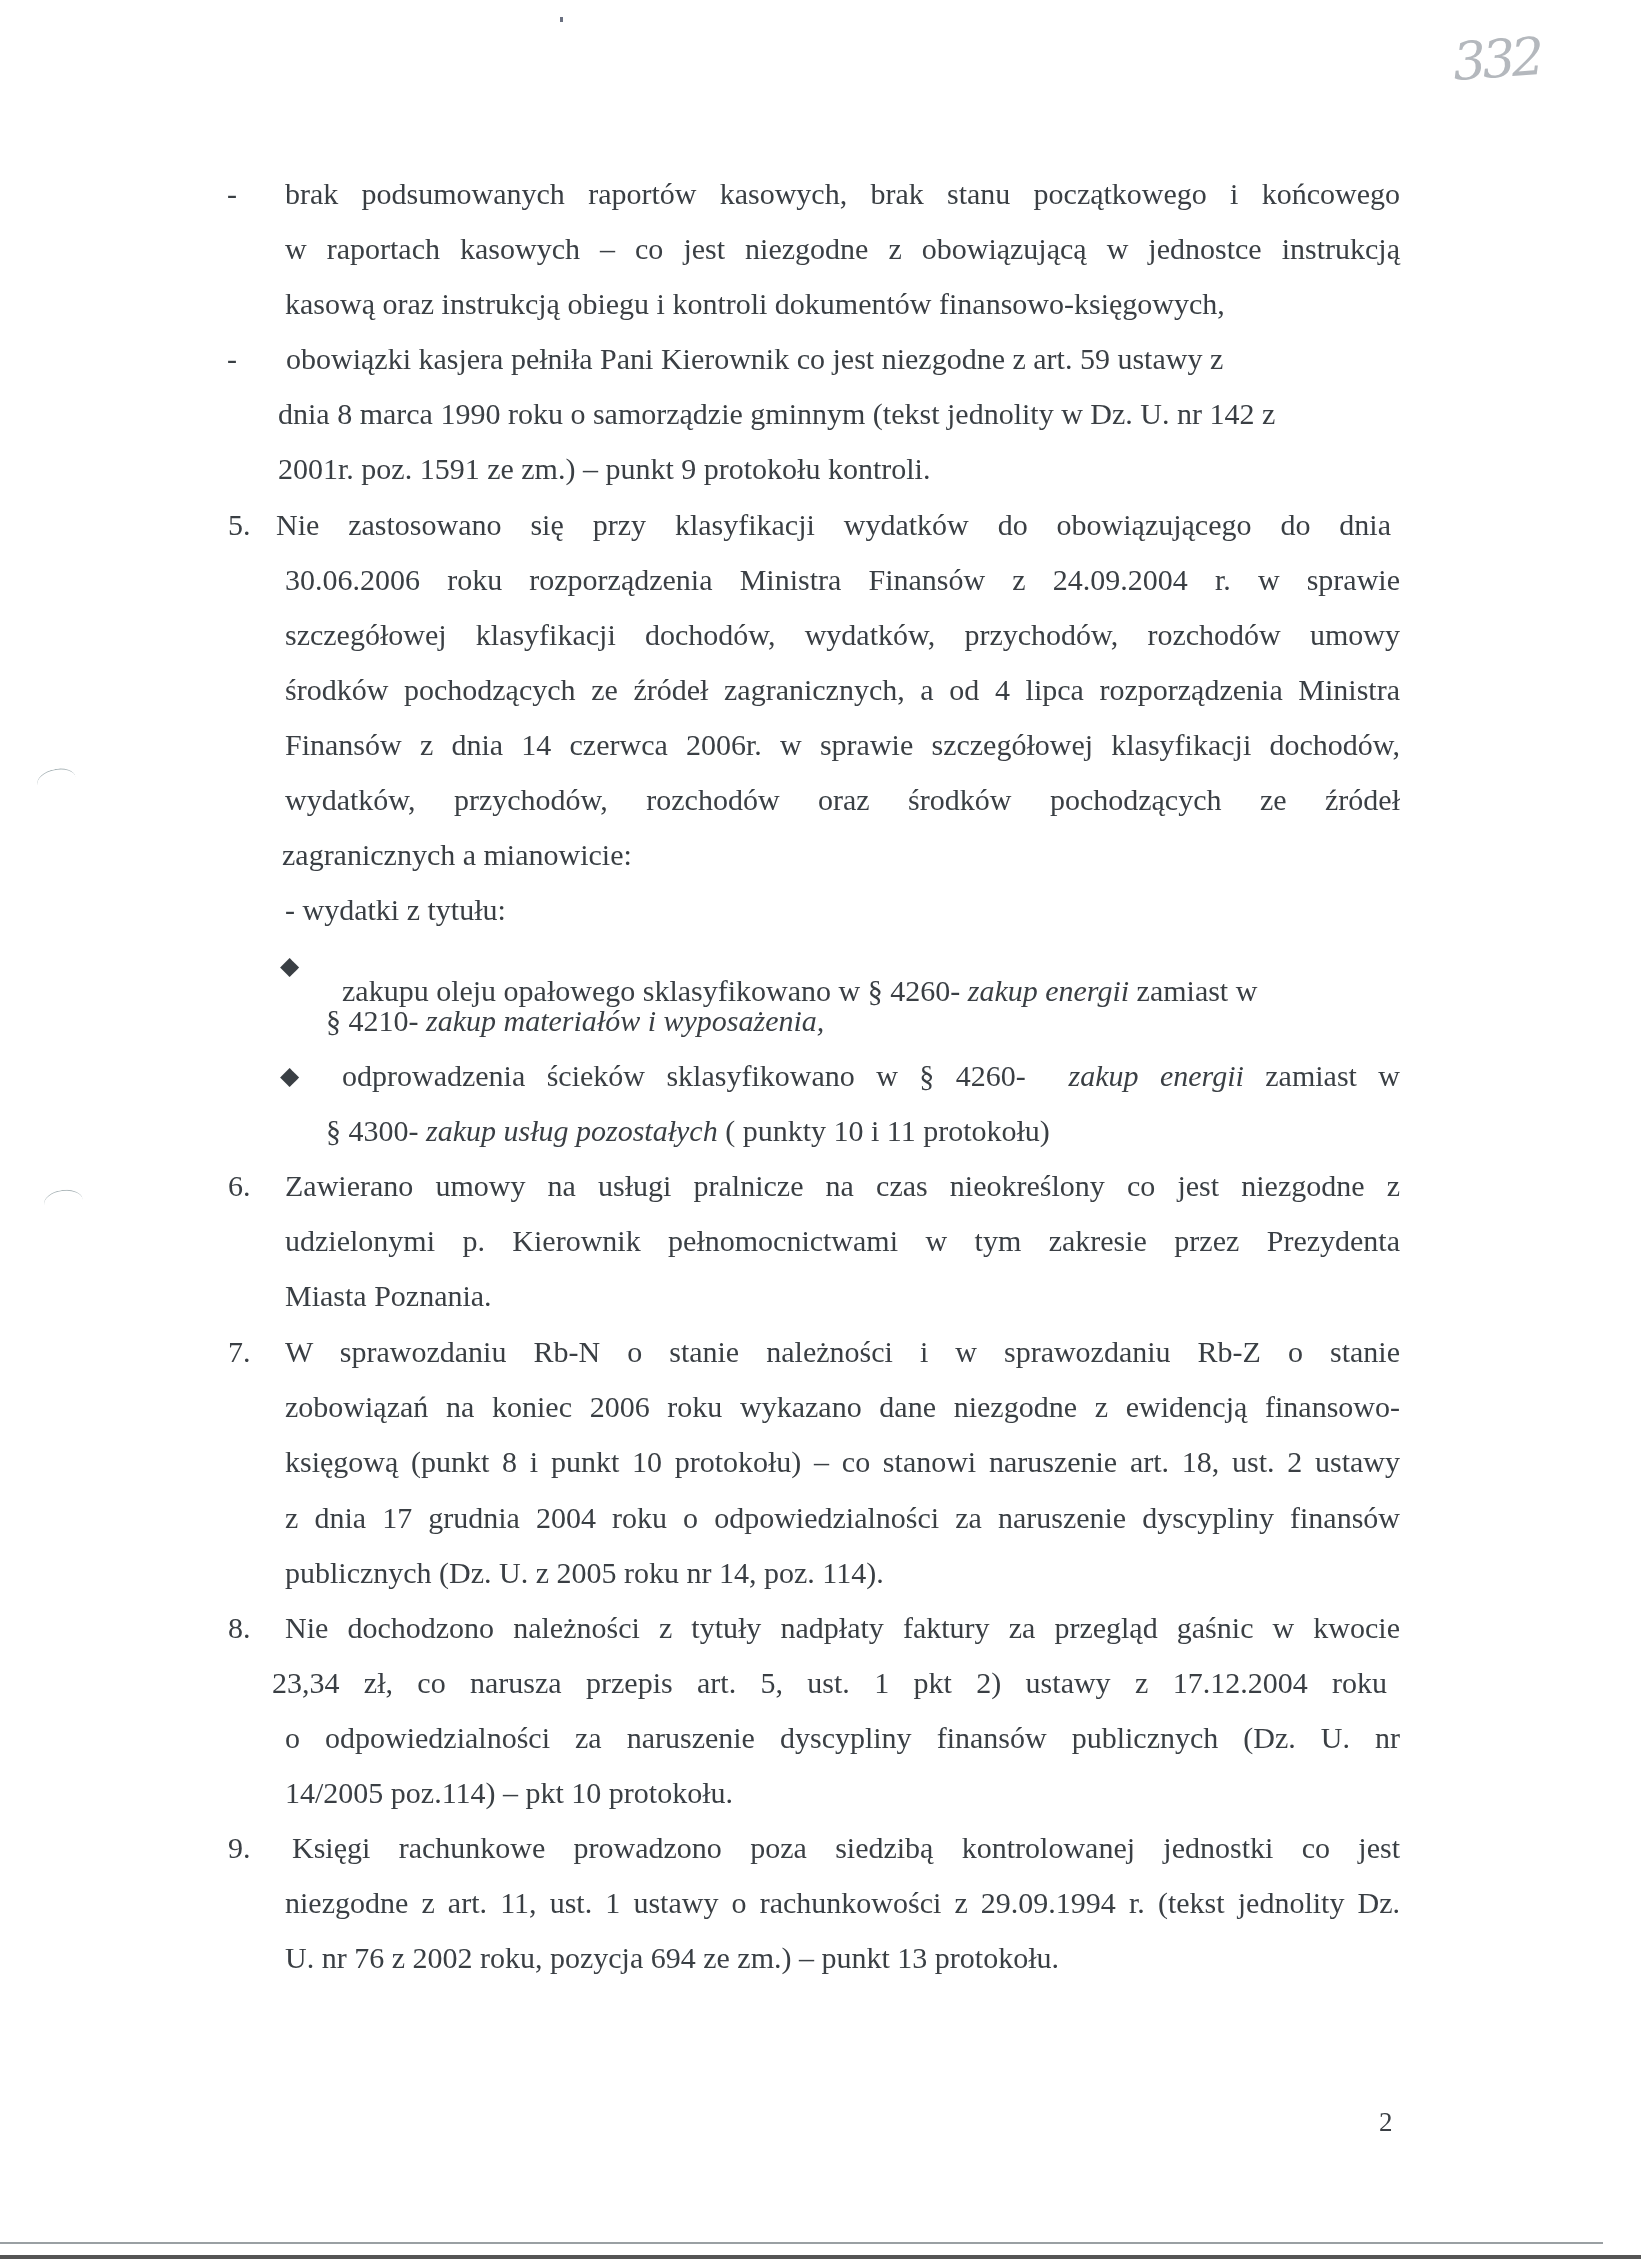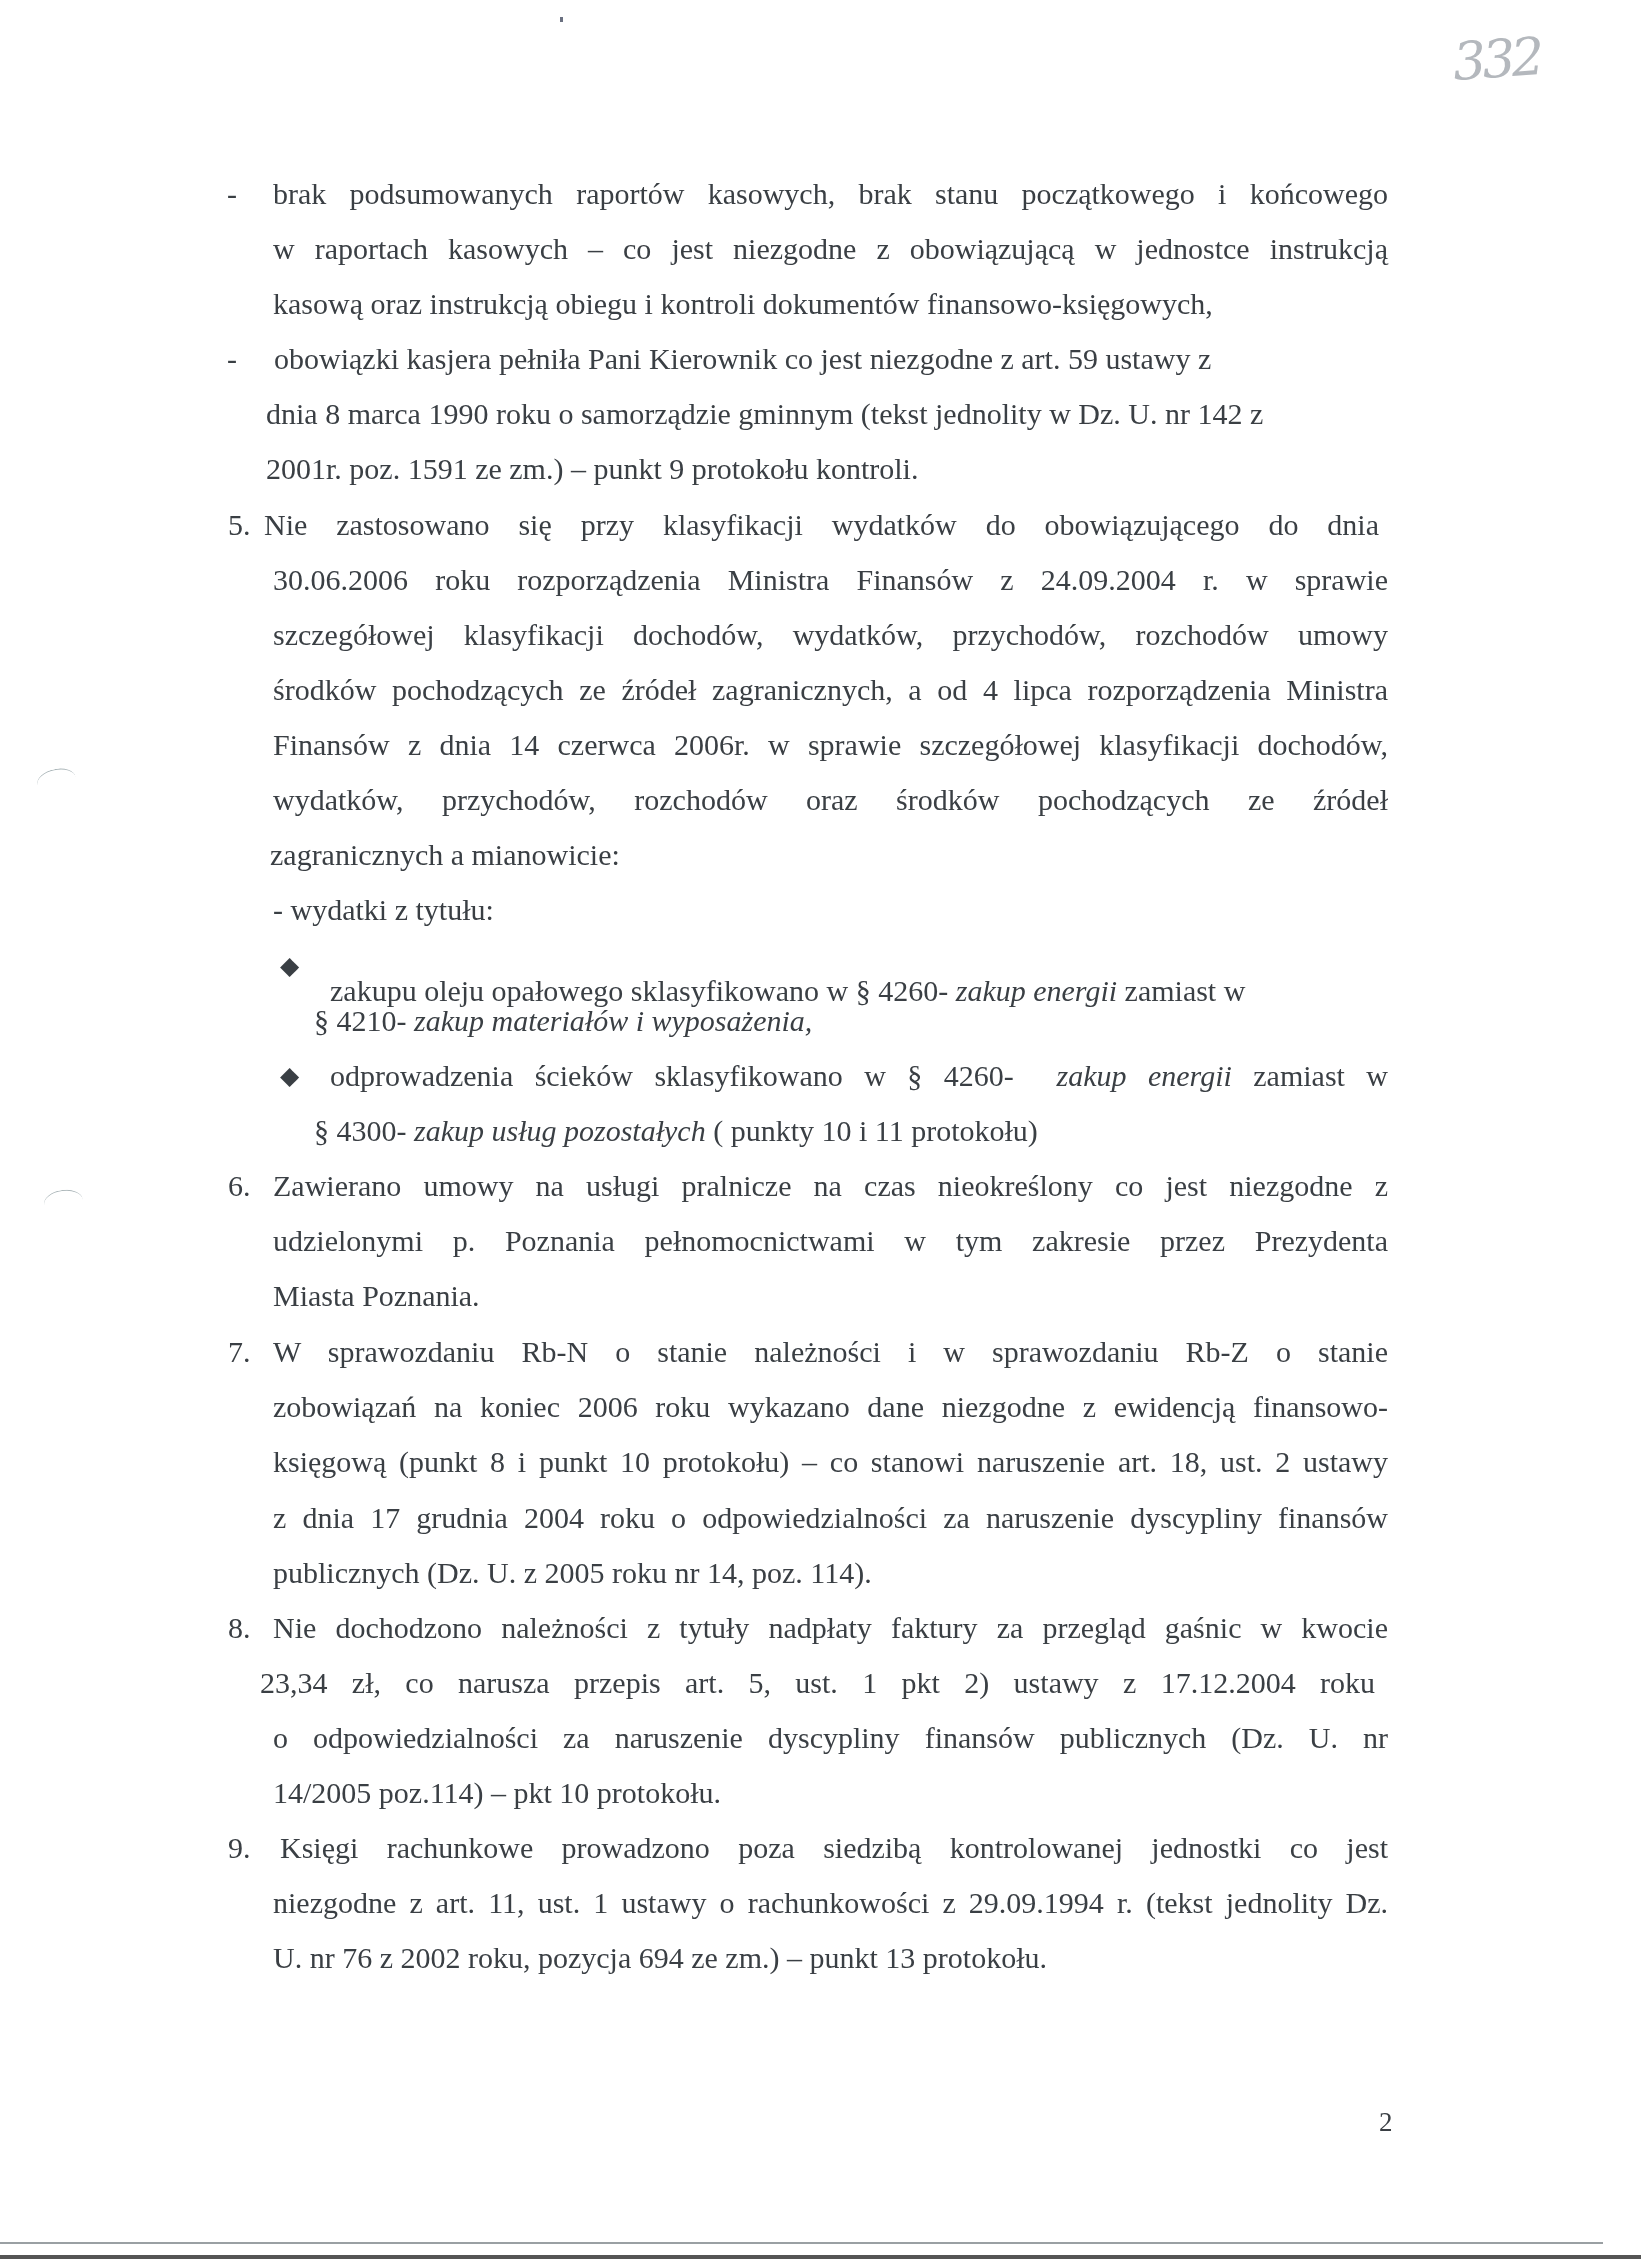--- a/index.html
+++ b/index.html
@@ -9,21 +9,21 @@
     font-family: "Liberation Serif", "DejaVu Serif", serif;
     color: #3a3f44;
   }
   .page-number-handwritten {
     position: absolute; left: 1453px; top: 29px;
     font-family: "DejaVu Serif", serif; font-style: italic;
     font-size: 52px; color: #b4b8bd; letter-spacing: -3.9px;
     transform: rotate(-4deg);
   }
   .line {
-    position: absolute; font-size: 30px; line-height: 39px; white-space: nowrap;
+    position: absolute; font-size: 30px; line-height: 39px; white-space: nowrap; margin-left: 12px;
   }
   .j { text-align: justify; text-align-last: justify; white-space: normal; }
   .marker { position: absolute; font-size: 30px; line-height: 39px; }
   .diamond { position: absolute; font-size: 25px; line-height: 39px; }
   i { font-style: italic; }
   .page-footer-number { position: absolute; left: 1379px; top: 2107px; font-size: 27px; }
   .margin-mark {
     position: absolute; width: 39px; height: 23px;
     border-top: 1.9px solid #a9b4b7; border-radius: 50% 50% 0 0;
   }
@@ -60,21 +60,21 @@
 <span class="diamond" style="left:280px;top:946px;">◆</span>
 <div class="line" style="left:330px;top:971px;"><span>zakupu oleju opałowego sklasyfikowano w § 4260-</span> <i>zakup energii</i> <span>zamiast w</span></div>
 <div class="line" style="left:314px;top:1001px;"><span>§ 4210-</span> <i>zakup materiałów i wyposażenia,</i><span></span></div>
 
 <span class="diamond" style="left:280px;top:1056px;">◆</span>
 <div class="line j" style="left:330px;top:1056px;width:1058px;"><span>odprowadzenia ścieków sklasyfikowano w § 4260-</span> &nbsp;<i>zakup energii</i> <span>zamiast w</span></div>
 <div class="line" style="left:314px;top:1111px;font-family:Liberation Serif, serif;"><span>§ 4300-</span> <i>zakup usług pozostałych</i> <span>( punkty 10 i 11 protokołu)</span></div>
 
 <span class="marker" style="left:228px;top:1166px;">6.</span>
 <div class="line j" style="left:273px;top:1166px;width:1115px;">Zawierano umowy na usługi pralnicze  na czas nieokreślony co jest niezgodne z</div>
-<div class="line j" style="left:273px;top:1221px;width:1115px;">udzielonymi p. Poznania pełnomocnictwami w tym zakresie przez Prezydenta</div>
+<div class="line j" style="left:273px;top:1221px;width:1115px;">udzielonymi p. Kierownik pełnomocnictwami w tym zakresie przez Prezydenta</div>
 <div class="line" style="left:273px;top:1276px;">Miasta Poznania.</div>
 
 <span class="marker" style="left:228px;top:1332px;">7.</span>
 <div class="line j" style="left:273px;top:1332px;width:1115px;">W sprawozdaniu Rb-N o stanie należności i w sprawozdaniu Rb-Z o stanie</div>
 <div class="line j" style="left:273px;top:1387px;width:1115px;">zobowiązań na koniec 2006 roku wykazano dane niezgodne z ewidencją finansowo-</div>
 <div class="line j" style="left:273px;top:1442px;width:1115px;">księgową (punkt 8 i punkt 10 protokołu) – co stanowi naruszenie art. 18, ust. 2 ustawy</div>
 <div class="line j" style="left:273px;top:1498px;width:1115px;">z dnia 17 grudnia 2004 roku o odpowiedzialności za naruszenie dyscypliny finansów</div>
 <div class="line" style="left:273px;top:1553px;">publicznych (Dz. U. z  2005 roku nr 14, poz. 114).</div>
 
 <span class="marker" style="left:228px;top:1608px;">8.</span>

